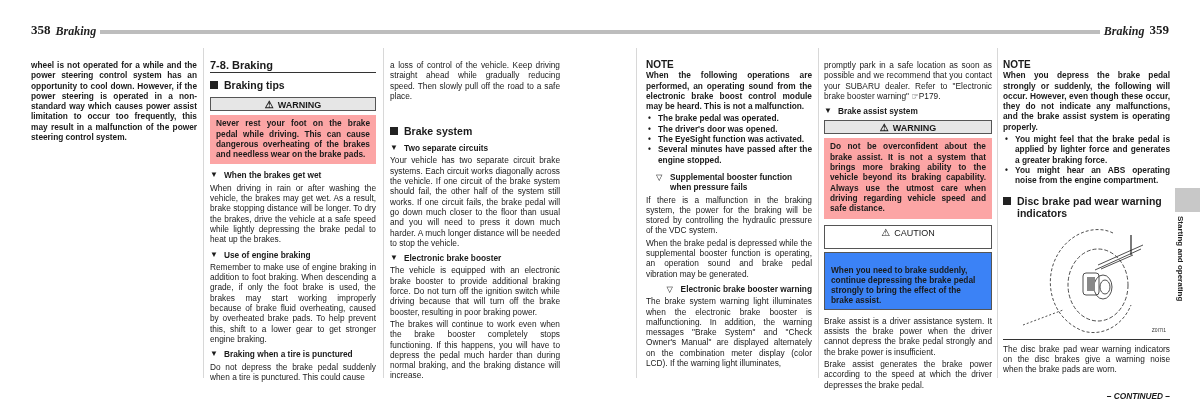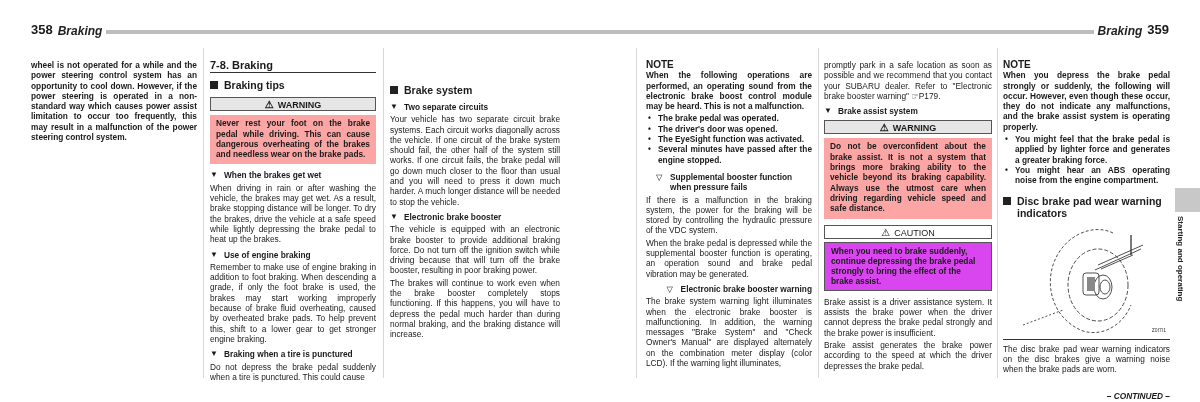--- a/index.html
+++ b/index.html
@@ -1,19 +1,19 @@
 <!DOCTYPE html>
 <html><head>
 <meta charset="utf-8">
 <style>
   * { box-sizing: border-box; margin: 0; padding: 0; }
   html, body { width: 1200px; height: 402px; background: #fff; overflow: hidden; }
   body { font-family: "Liberation Sans", sans-serif; color: #1a1a1a; position: relative; }
 
-  .page { position: absolute; top: 0; height: 402px; }
+  .page { position: absolute; top: 0; height: 402px; font-family: Liberation Serif, serif; }
   .page-left { left: 0; width: 600px; }
   .page-right { left: 600px; width: 600px; }
 
   .header { position: absolute; top: 20px; height: 16px; display: flex; align-items: flex-end; }
   .header .num { font-size: 13px; font-weight: bold; line-height: 13px; }
   .header .sec { font-size: 12px; font-style: italic; font-weight: bold; line-height: 9px; color: #222; }
   .header .rule { height: 4px; background: #bdbdbd; margin-bottom: 2px; }
   .header-left { left: 31px; width: 569px; }
   .header-left .num { margin-right: 5px; }
   .header-left .sec { margin-right: 4px; }
@@ -38,22 +38,22 @@
   .h2 { font-size: 10.5px; font-weight: bold; display: flex; align-items: flex-start; margin: 6px 0 6px; line-height: 12px; }
   .h2 .sq { display: inline-block; width: 8px; height: 8px; background: #222; margin-right: 6px; margin-top: 2px; flex: 0 0 auto; }
   .h3 { font-weight: bold; display: flex; margin: 5px 0 2px; }
   .h3 .tri { width: 14px; flex: 0 0 auto; font-size: 8px; }
   .h4 { font-weight: bold; display: flex; margin: 5px 0 2px; padding-left: 10px; }
   .h4 .tri { width: 14px; flex: 0 0 auto; font-weight: normal; }
   .h4.right { justify-content: flex-end; padding-left: 0; }
 
   .warn-head { border: 1px solid #555; background: #e6e6e6; text-align: center; font-weight: bold; font-size: 9px; height: 14px; line-height: 13px; margin: 4px 0 4px; }
   .warn-body { background: #fca5a5; font-weight: bold; padding: 3px 6px 5px; text-align: justify; margin-bottom: 6px; }
-  .caut-head { border: 1px solid #555; background: #fff; text-align: center; font-size: 9px; height: 14px; line-height: 13px; margin: 6px 0 3px; }
-  .caut-body { border: 1px solid #555; background: #d946ef; font-weight: bold; padding: 3px 6px 3px; margin-bottom: 6px; }
+  .caut-head { border: 1px solid #555; background: #fff; text-align: center; font-size: 9px; height: 24px; line-height: 13px; margin: 6px 0 3px; }
+  .caut-body { border: 1px solid #555; background: #3b82f6; font-weight: bold; padding: 12px 6px 3px; margin-bottom: 6px; }
   .alert-icon { display: inline-block; font-size: 10px; margin-right: 4px; }
 
   .note-title { font-size: 10px; font-weight: bold; margin-bottom: 0; }
   .note-body { font-weight: bold; text-align: justify; }
   ul.bullets { list-style: none; font-weight: bold; }
   ul.bullets li { display: flex; }
   ul.bullets li .dot { width: 12px; flex: 0 0 auto; padding-left: 2px; }
   ul.bullets li span.txt { flex: 1; text-align: justify; }
 
   .side-tab { position: absolute; left: 1175px; top: 188px; width: 25px; height: 24px; background: #c8c8c8; }
@@ -107,20 +107,21 @@
   <div class="h3">
     <span class="tri">▼</span>
     <span>Braking when a tire is punctured</span>
   </div>
   <p>Do not depress the brake pedal suddenly when a tire is punctured. This could cause</p>
 </div>
 
 <div class="col-divider" style="left:383px; top:48px; height:330px;"></div>
 
 <div class="col c3">
+  <p>a loss of control of the vehicle. Keep driving straight ahead while gradually reducing speed. Then slowly pull off the road to a safe place.</p>
   <div class="h2" style="margin-top:24px;">
     <span class="sq"></span>
     <span>Brake system</span>
   </div>
   <div class="h3">
     <span class="tri">▼</span>
     <span>Two separate circuits</span>
   </div>
   <p>Your vehicle has two separate circuit brake systems. Each circuit works diagonally across the vehicle. If one circuit of the brake system should fail, the other half of the system still works. If one circuit fails, the brake pedal will go down much closer to the floor than usual and you will need to press it down much harder. A much longer distance will be needed to stop the vehicle.</p>
   <div class="h3">

